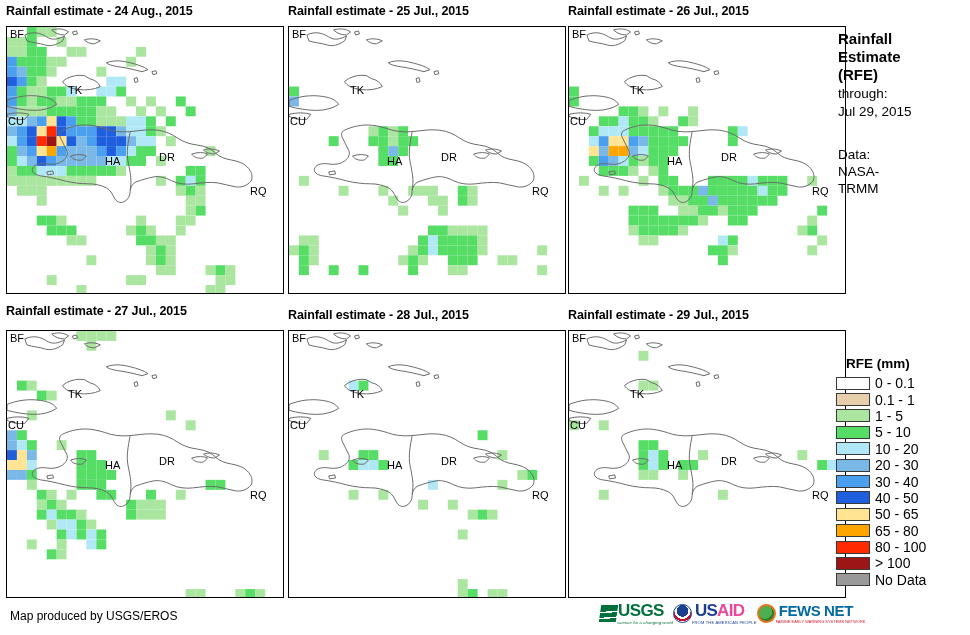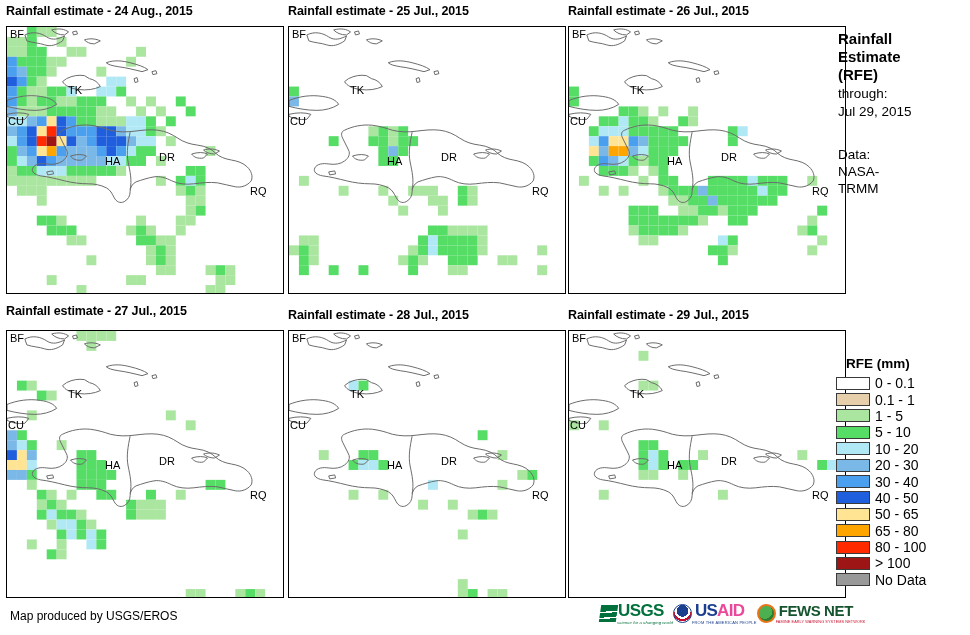--- a/index.html
+++ b/index.html
@@ -43,21 +43,21 @@
   .usaid-seal{width:19px;height:19px;border-radius:50%;
       background:radial-gradient(circle at 50% 35%,#1b3f8f 0 42%,#fff 42% 58%,#c8102e 58% 74%,#fff 74% 100%);
       border:1.2px solid #1b3f8f;box-sizing:border-box;}
   .usaid-text{font-size:17px;font-weight:bold;letter-spacing:-0.7px;
               margin-left:3px;line-height:14px;color:#1b3f8f;}
   .usaid-text .red{color:#ec4899;}
   .usaid-tag{font-size:4px;color:#1b3f8f;display:block;letter-spacing:0.2px;}
   .fews-globe{width:19px;height:19px;border-radius:50%;
       background:radial-gradient(circle at 40% 38%,#4caf50 0 55%,#2e7d32 55% 100%);
       border:2px solid #e8751a;box-sizing:border-box;}
-  .fews-text{font-size:15px;font-weight:bold;color:#14532d;letter-spacing:-0.4px;
+  .fews-text{font-size:15px;font-weight:bold;color:#0369a1;letter-spacing:-0.4px;
              margin-left:3px;line-height:13px;}
   .fews-tag{font-size:3.8px;color:#c8102e;display:block;letter-spacing:0.1px;}
 </style>
 </head>
 <body>
 
 <div id="panels-root">
     <div class="panel-title" style="left: 6px; top: 4px;">Rainfall estimate - 24 Aug., 2015</div>
     <div class="map-frame" style="left: 6px; top: 26px; width: 278px; height: 268px;">
       <svg class="map-canvas" viewBox="0 0 278 268" preserveAspectRatio="none">

